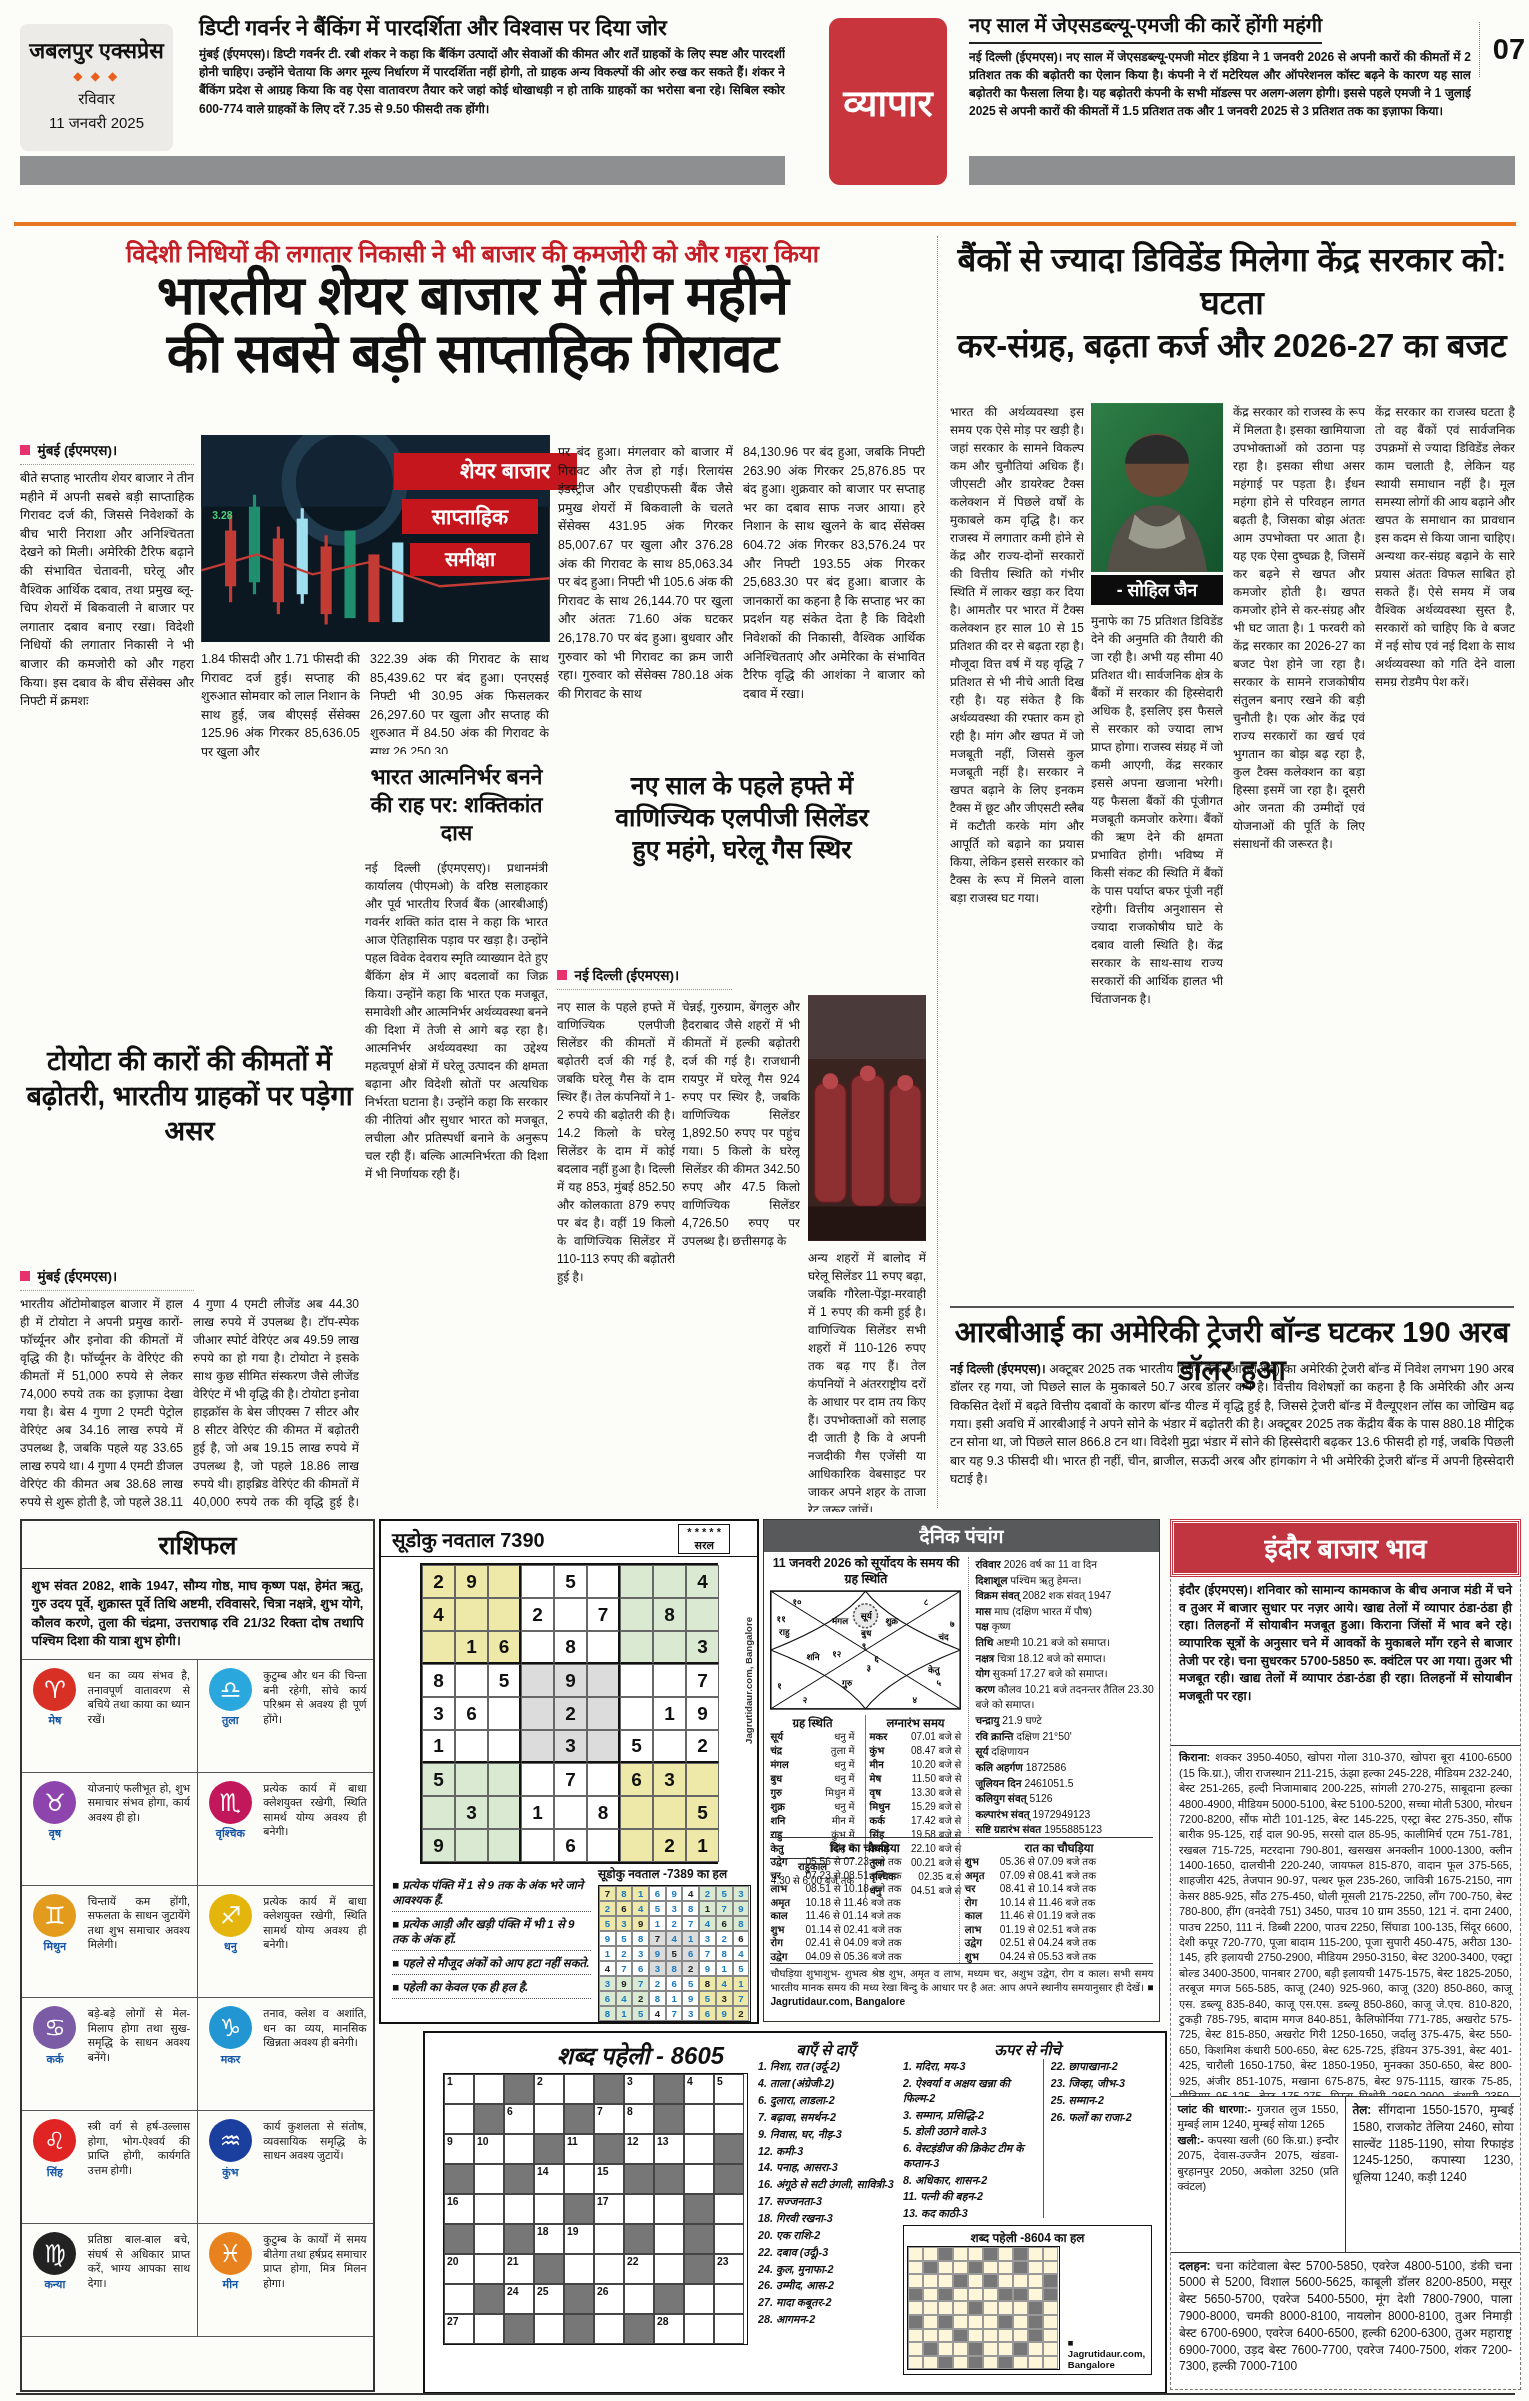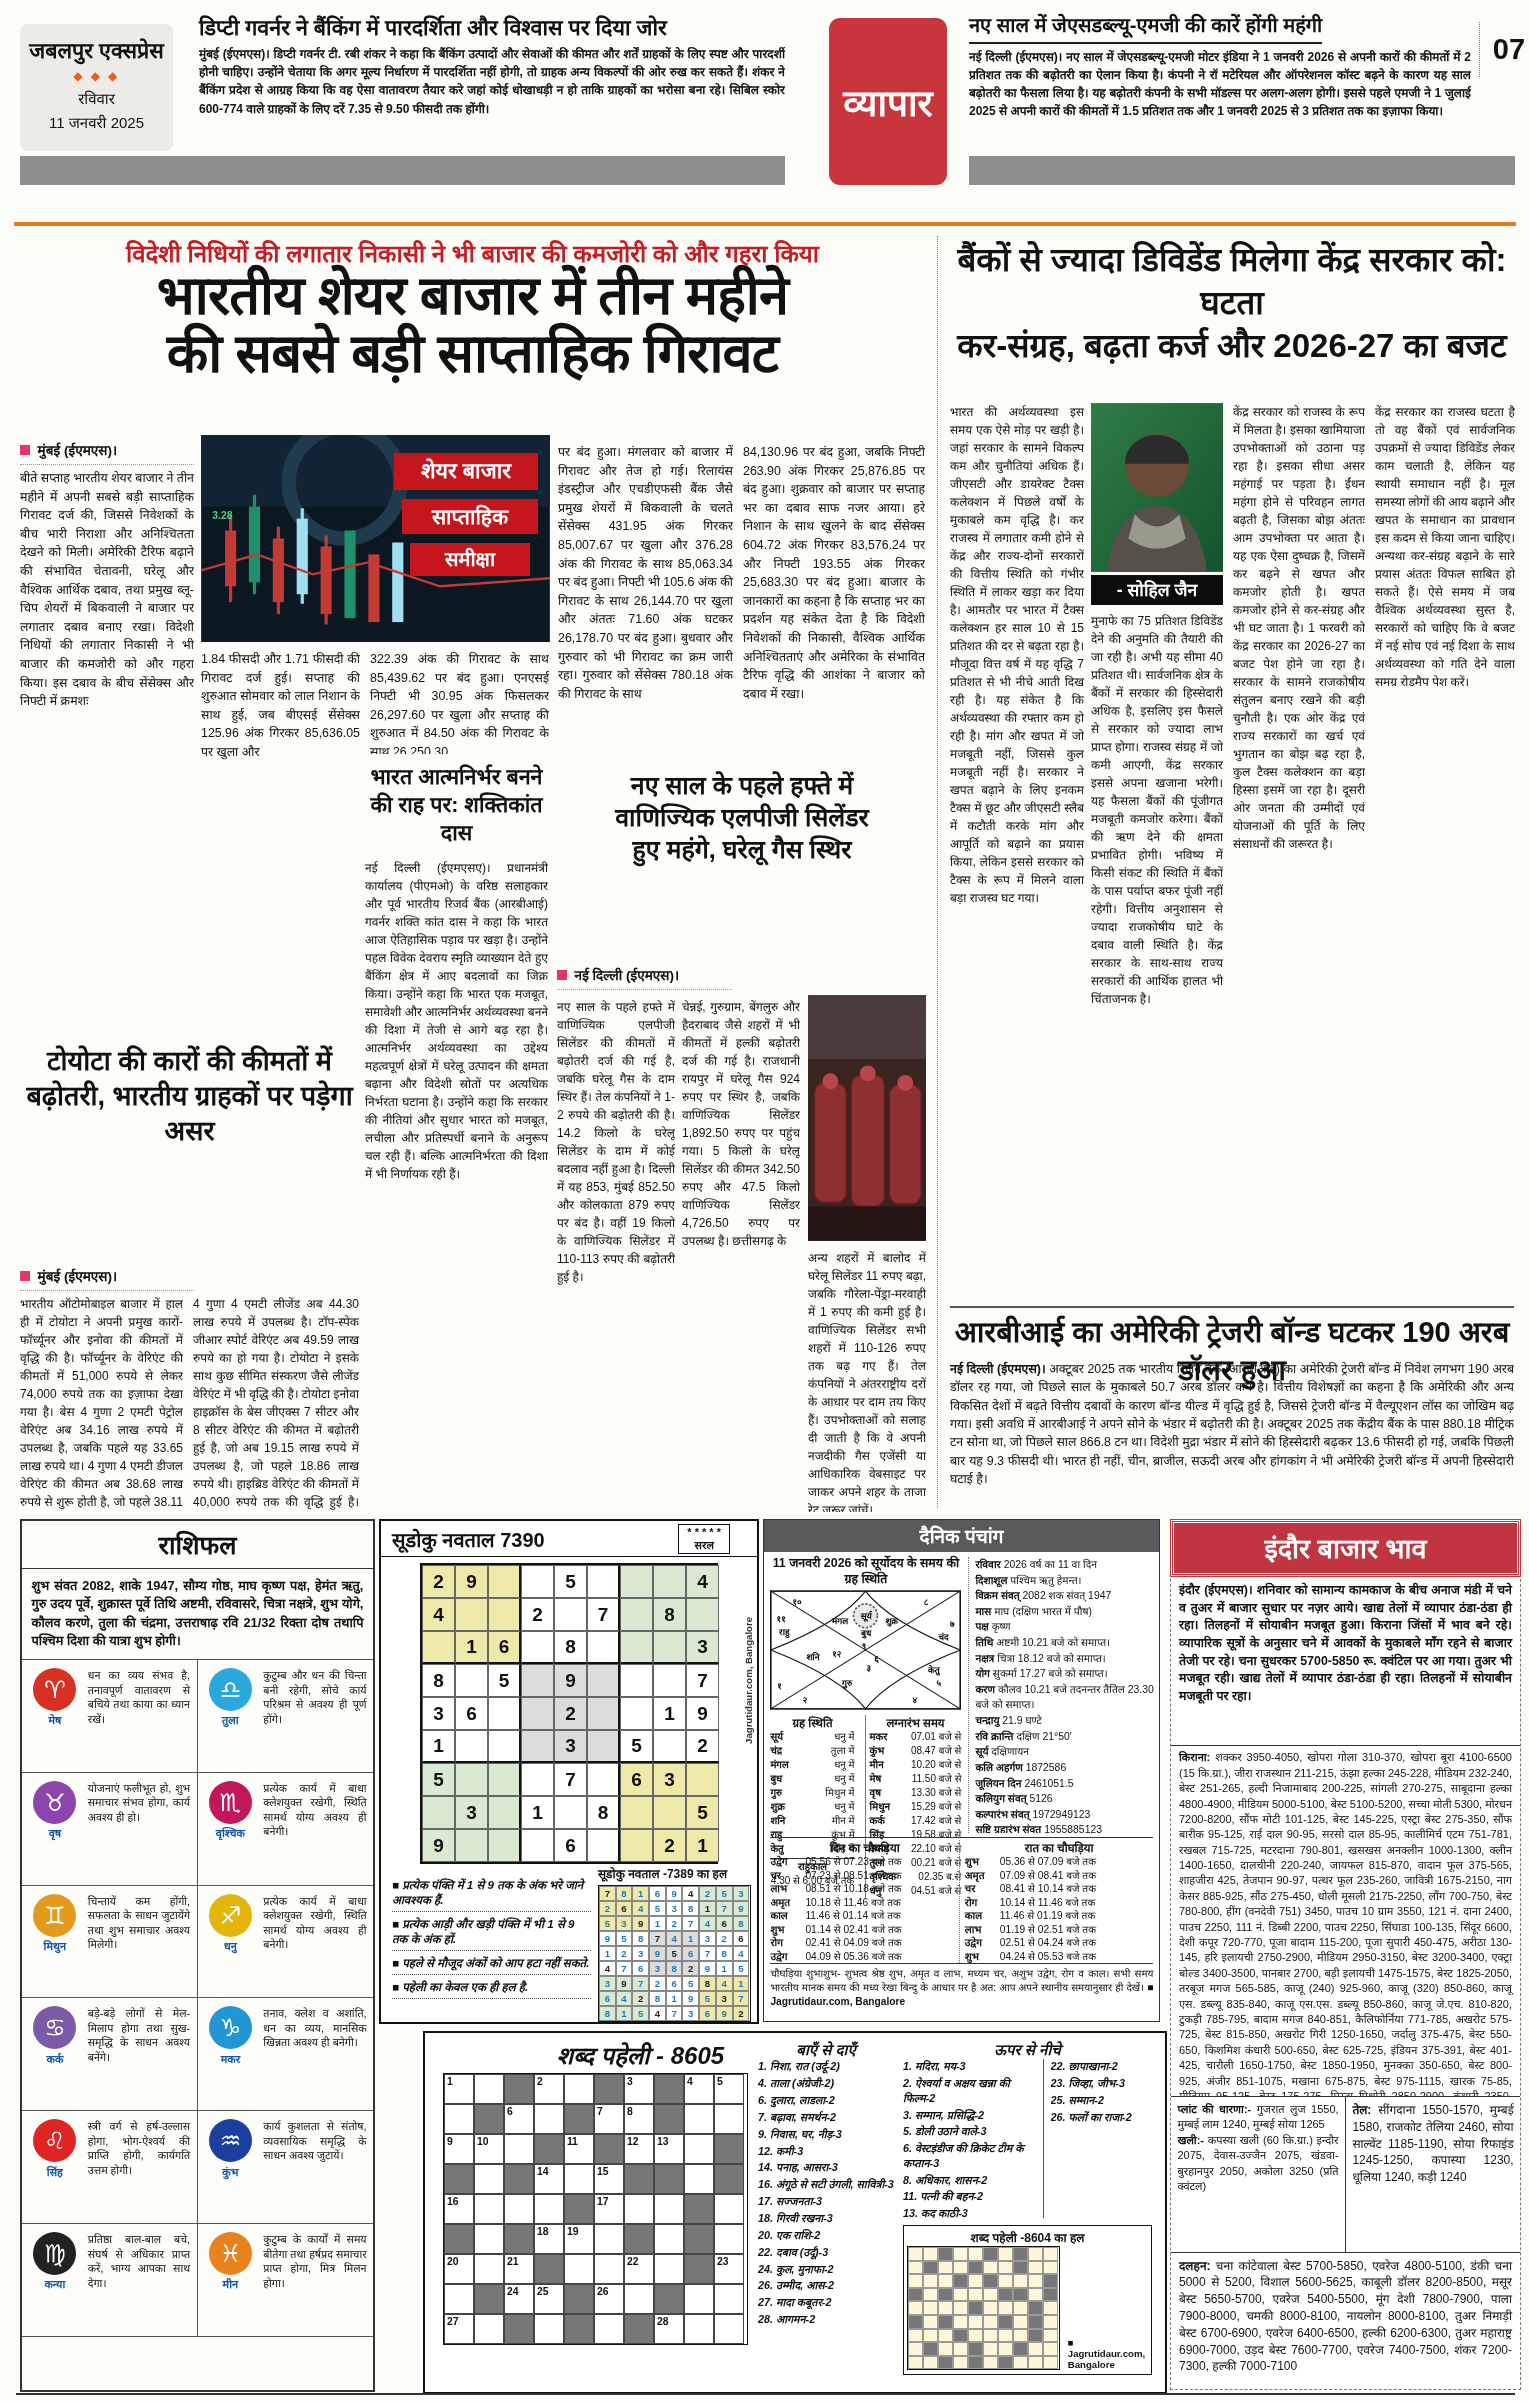--- a/index.html
+++ b/index.html
@@ -143,21 +143,21 @@
           <rect x="125" y="92" width="4" height="120" fill="#9fdff0"></rect>
         <rect x="150" y="140" width="14" height="85" fill="#c23b34"></rect>
           <rect x="155" y="126" width="4" height="112" fill="#c23b34"></rect>
         <rect x="180" y="120" width="14" height="110" fill="#1f8f6e"></rect>
         <rect x="210" y="150" width="14" height="85" fill="#c23b34"></rect>
         <rect x="240" y="135" width="14" height="100" fill="#9fdff0"></rect>
       </g>
       <polyline points="0,170 70,150 140,175 210,160 300,190 438,180" fill="none" stroke="#c23b34" stroke-width="3"></polyline>
       <text x="14" y="106" fill="#49d07a" font-size="13" font-weight="bold">3.28</text>
     </svg>
-    <div class="photo-chip abs" style="left:193px;top:17.5px;width:144px;height:37px;font-size:21.5px;line-height:37px;">शेयर बाजार</div>
+    <div class="photo-chip abs" style="left:193px;top:17.5px;width:144px;height:37px;font-size:21.5px;line-height:37px;padding-left:39px;">शेयर बाजार</div>
     <div class="photo-chip abs" style="left:201px;top:64px;width:136px;height:35px;font-size:21px;line-height:35px;">साप्ताहिक</div>
     <div class="photo-chip abs" style="left:209px;top:108px;width:120px;height:33px;font-size:20px;line-height:33px;">समीक्षा</div>
   </div>
 
   <div class="abs jc clip body-txt" style="left:20px;top:469px;width:174px;height:562px;">बीते सप्ताह भारतीय शेयर बाजार ने तीन महीने में अपनी सबसे बड़ी साप्ताहिक गिरावट दर्ज की, जिससे निवेशकों के बीच भारी निराशा और अनिश्चितता देखने को मिली। अमेरिकी टैरिफ बढ़ाने की संभावित चेतावनी, घरेलू और वैश्विक आर्थिक दबाव, तथा प्रमुख ब्लू-चिप शेयरों में बिकवाली ने बाजार पर लगातार दबाव बनाए रखा। विदेशी निधियों की लगातार निकासी ने भी बाजार की कमजोरी को और गहरा किया। इस दबाव के बीच सेंसेक्स और निफ्टी में क्रमशः</div>
   <div class="abs jc clip body-txt" style="left:201px;top:650px;width:159px;height:381px;">1.84 फीसदी और 1.71 फीसदी की गिरावट दर्ज हुई। सप्ताह की शुरुआत सोमवार को लाल निशान के साथ हुई, जब बीएसई सेंसेक्स 125.96 अंक गिरकर 85,636.05 पर खुला और</div>
   <div class="abs jc clip body-txt" style="left:370px;top:650px;width:179px;height:104px;">322.39 अंक की गिरावट के साथ 85,439.62 पर बंद हुआ। एनएसई निफ्टी भी 30.95 अंक फिसलकर 26,297.60 पर खुला और सप्ताह की शुरुआत में 84.50 अंक की गिरावट के साथ 26,250.30</div>
   <div class="abs jc clip body-txt" style="left:558px;top:443px;width:175px;height:309px;">पर बंद हुआ। मंगलवार को बाजार में गिरावट और तेज हो गई। रिलायंस इंडस्ट्रीज और एचडीएफसी बैंक जैसे प्रमुख शेयरों में बिकवाली के चलते सेंसेक्स 431.95 अंक गिरकर 85,007.67 पर खुला और 376.28 अंक की गिरावट के साथ 85,063.34 पर बंद हुआ। निफ्टी भी 105.6 अंक की गिरावट के साथ 26,144.70 पर खुला और अंततः 71.60 अंक घटकर 26,178.70 पर बंद हुआ। बुधवार और गुरुवार को भी गिरावट का क्रम जारी रहा। गुरुवार को सेंसेक्स 780.18 अंक की गिरावट के साथ</div>
   <div class="abs jc clip body-txt" style="left:743px;top:443px;width:182px;height:309px;">84,130.96 पर बंद हुआ, जबकि निफ्टी 263.90 अंक गिरकर 25,876.85 पर बंद हुआ। शुक्रवार को बाजार पर सप्ताह भर का दबाव साफ नजर आया। हरे निशान के साथ खुलने के बाद सेंसेक्स 604.72 अंक गिरकर 83,576.24 पर और निफ्टी 193.55 अंक गिरकर 25,683.30 पर बंद हुआ। बाजार के जानकारों का कहना है कि सप्ताह भर का प्रदर्शन यह संकेत देता है कि विदेशी निवेशकों की निकासी, वैश्विक आर्थिक अनिश्चितताएं और अमेरिका के संभावित टैरिफ वृद्धि की आशंका ने बाजार को दबाव में रखा।</div>
 

